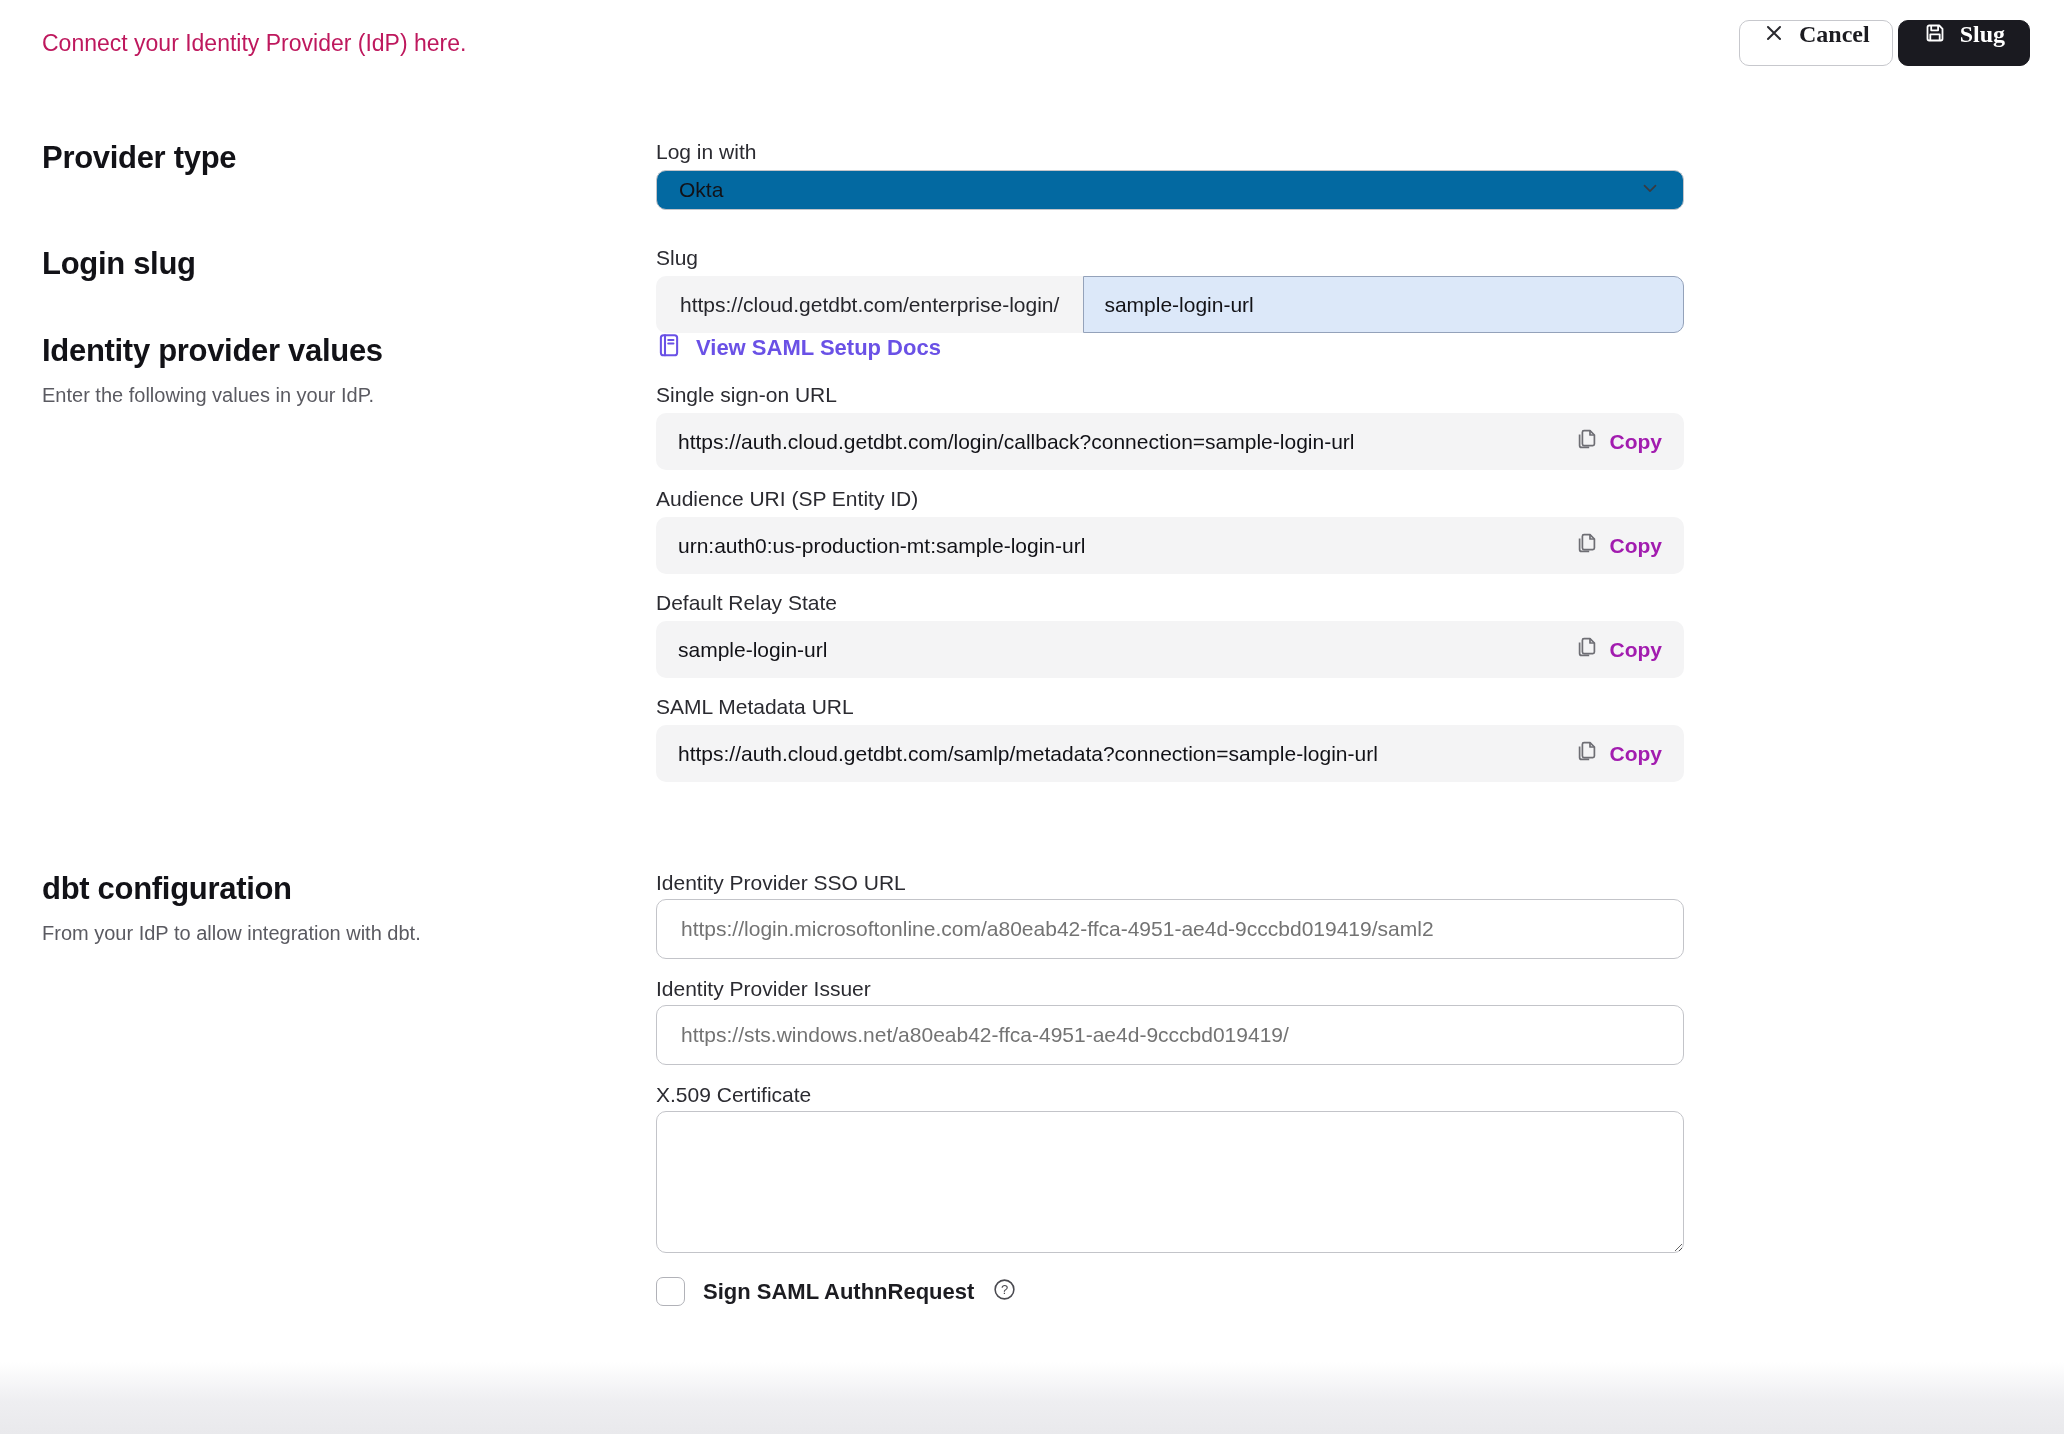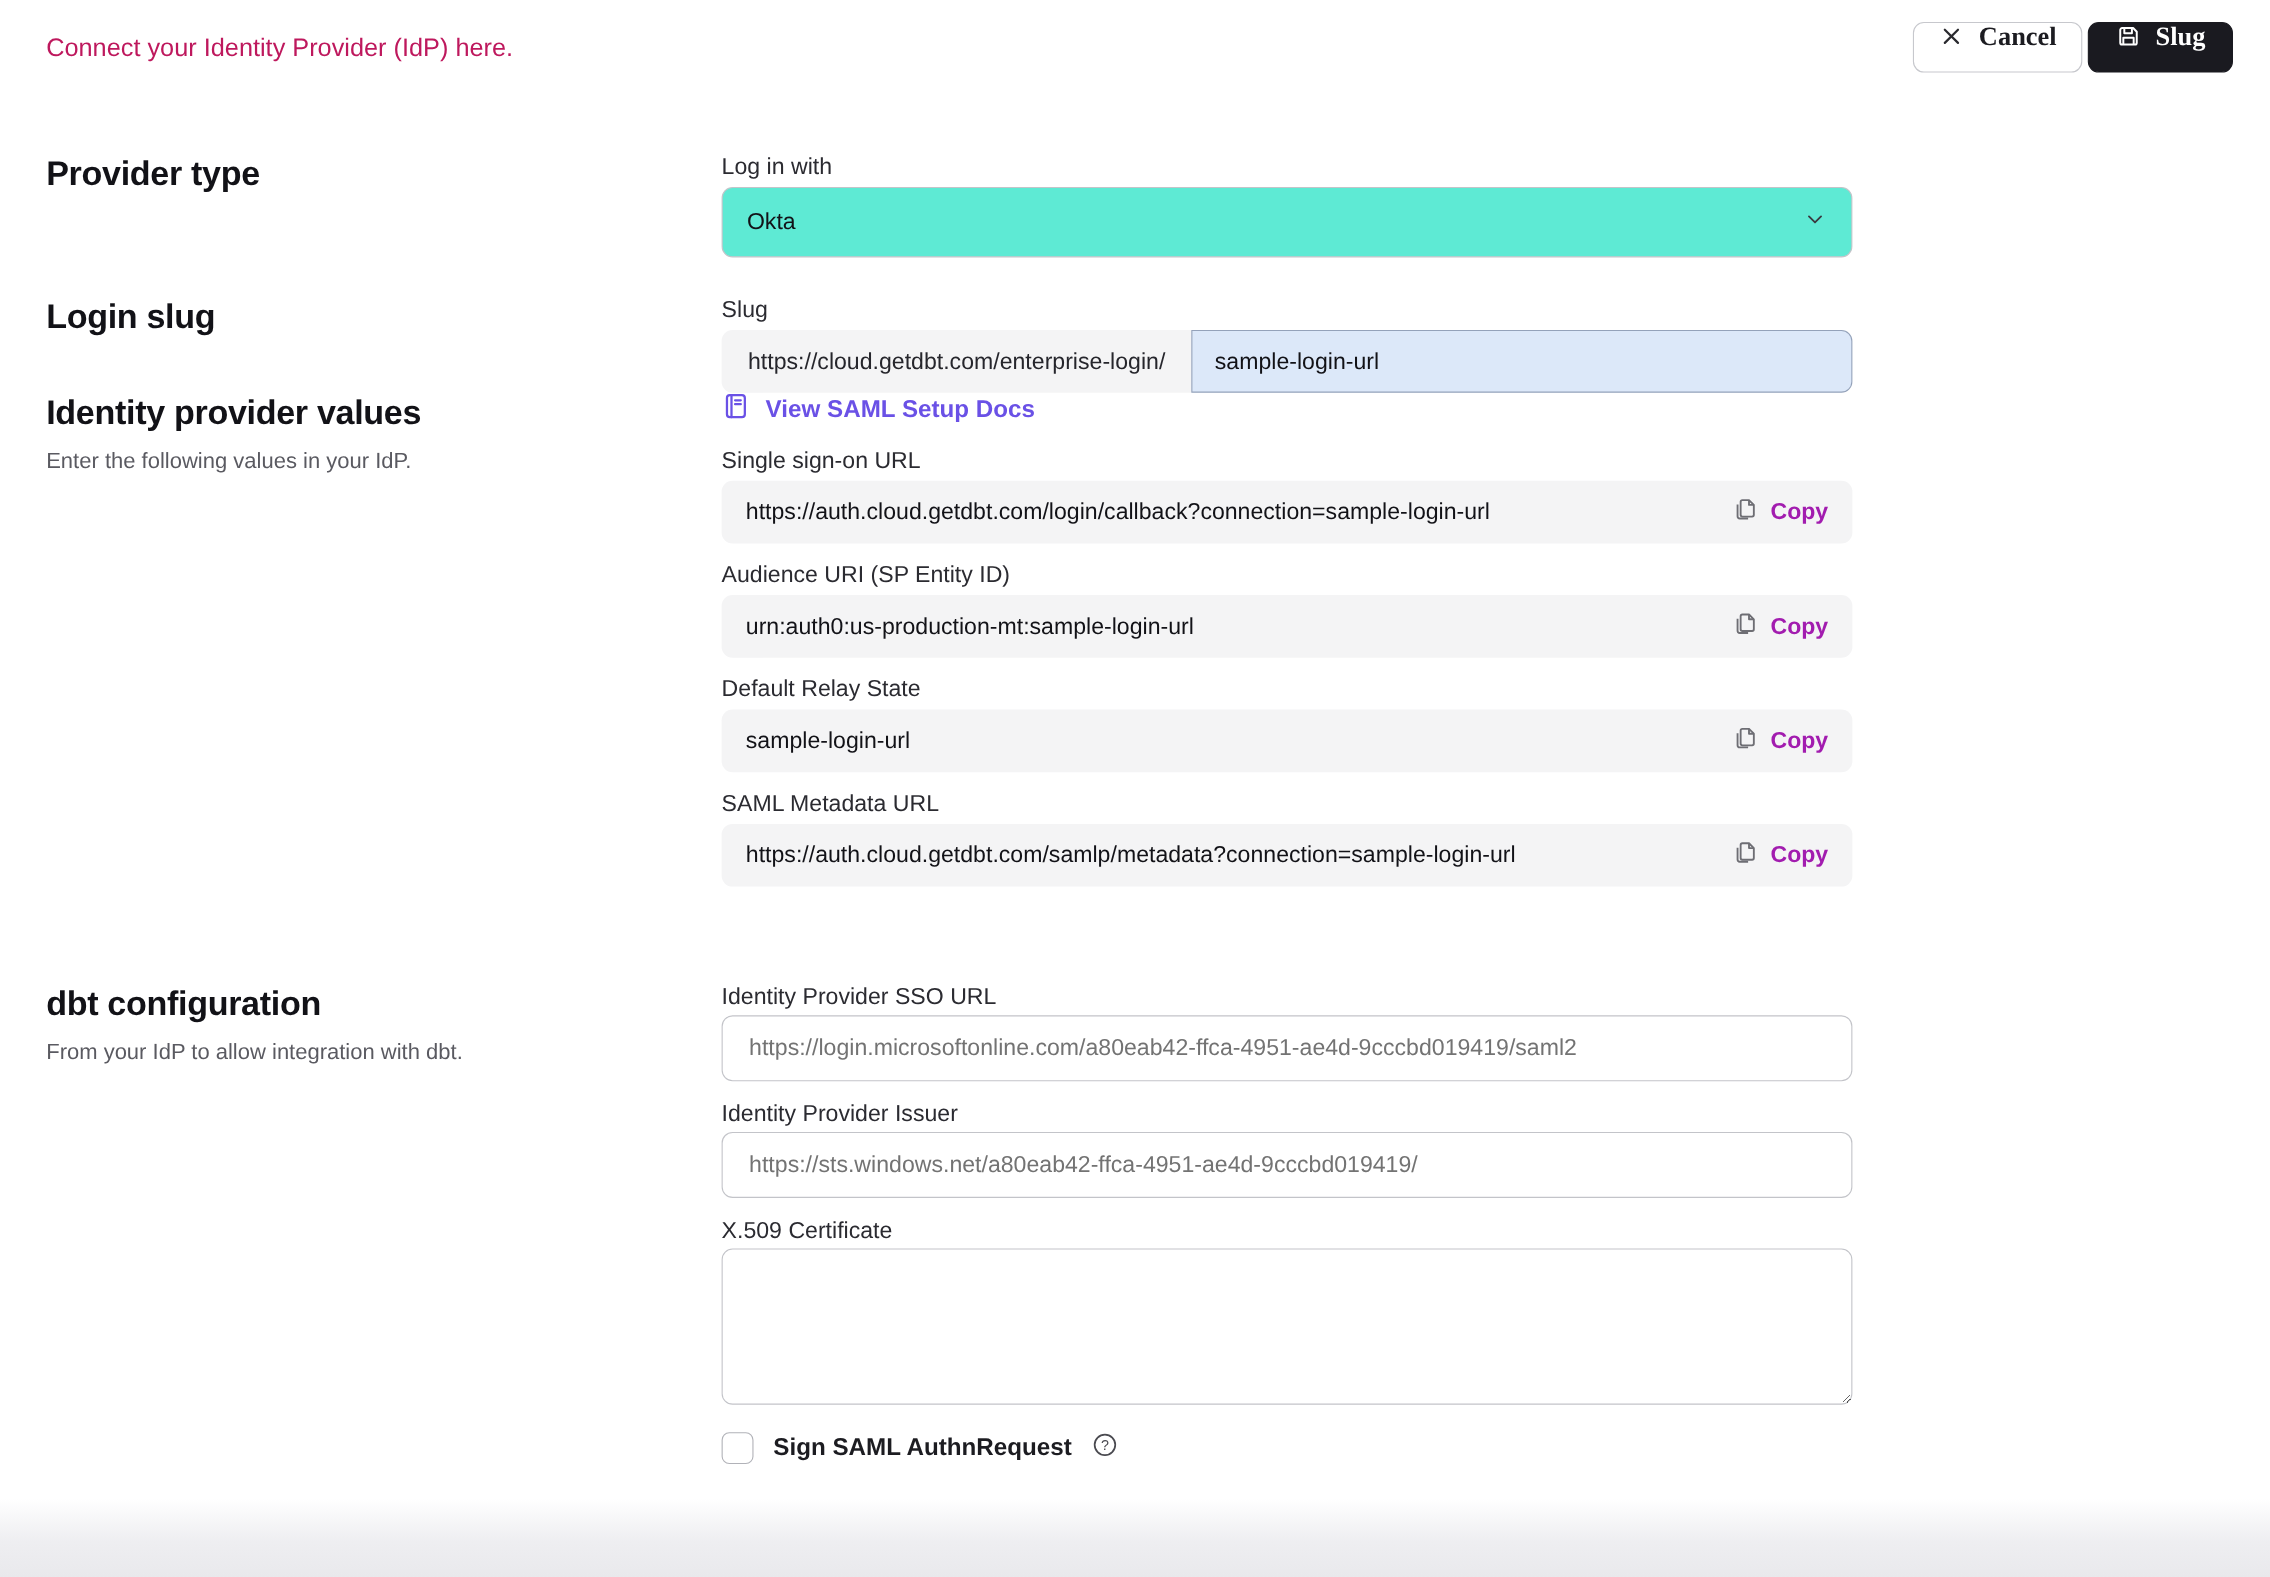--- a/index.html
+++ b/index.html
@@ -26,21 +26,21 @@
   .row-idp { }
   .row-dbt { margin-top:72px; }
 
   h2 { font-size:31px; font-weight:600; color:#121217; margin:0; letter-spacing:-0.3px; line-height:36px; }
   .subtext { font-size:20px; color:#5a5a61; margin-top:13px; line-height:26px; }
 
   .field-label { font-size:21px; line-height:24px; color:#2b2b31; font-weight:500; margin-bottom:6px; }
   .field-label.tight { margin-bottom:4px; }
 
   .select {
-    height:64px; border:1px solid #c3c4c9; border-radius:10px; background:#5eead4;
+    height:40px; border:1px solid #c3c4c9; border-radius:10px; background:#0369a1;
     display:flex; align-items:center; justify-content:space-between; padding:0 22px;
     font-size:21px; color:#121217; cursor:pointer;
   }
 
   .slug-group { display:flex; height:57px; }
   .slug-prefix {
     background:#f4f4f5; border-radius:10px 0 0 10px; display:flex; align-items:center;
     padding:0 24px; font-size:21px; color:#26262c; white-space:nowrap; flex:none;
   }
   .slug-input {

